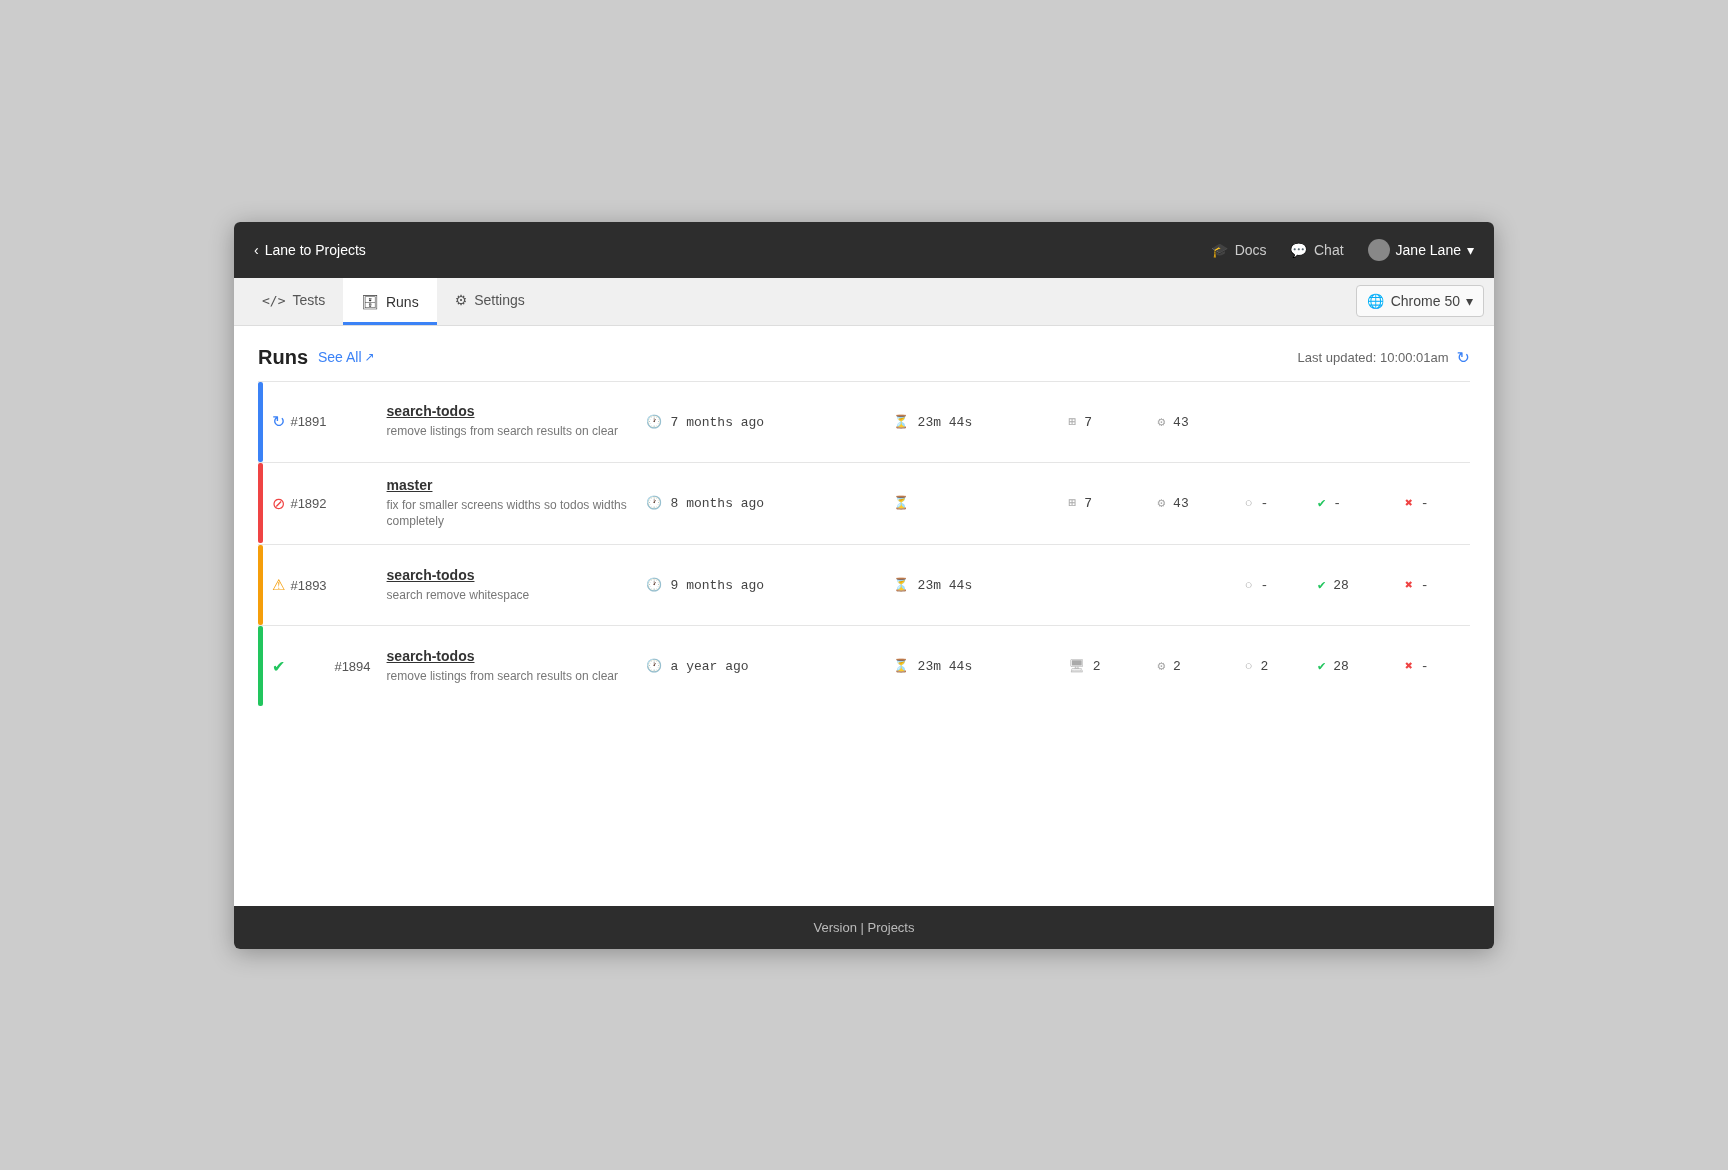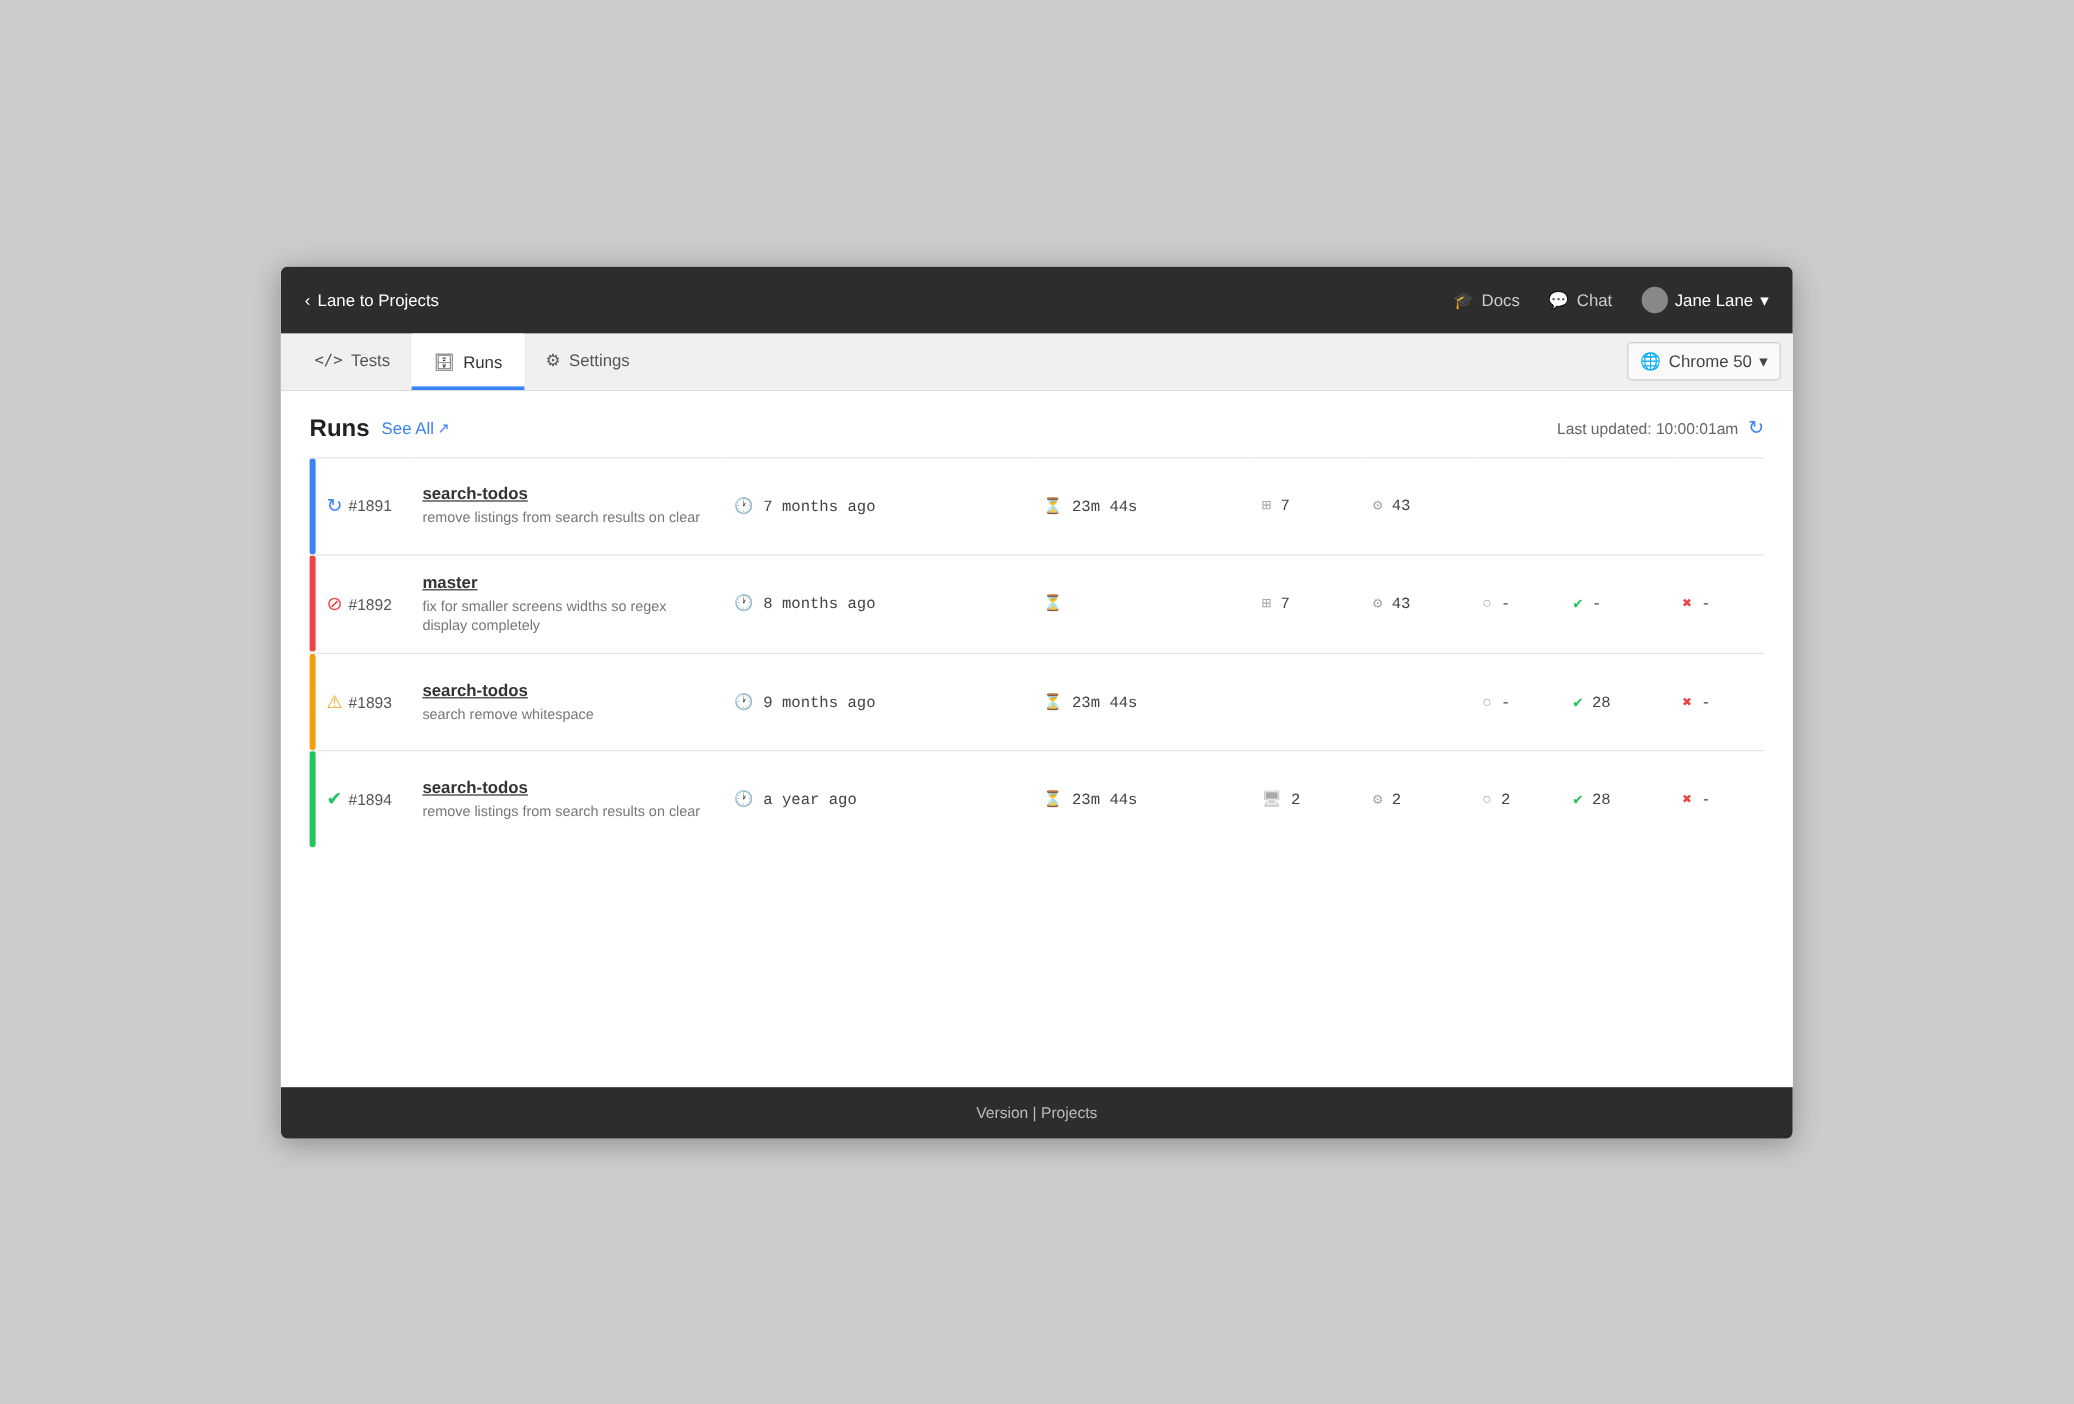--- a/index.html
+++ b/index.html
@@ -326,21 +326,21 @@
       <div class="indicator-bar bar-red" style="min-height:80px;"></div>
     </td>
     <td class="status-cell">
       <span class="status-icon">
         <span style="color:#ef4444;font-size:16px;">⊘</span>
         <span style="color:#555; font-size:13px;">#1892</span>
       </span>
     </td>
     <td class="branch-cell">
       <div class="branch-name">master</div>
-      <div class="commit-msg">fix for smaller screens widths so regex display completely</div>
+      <div class="commit-msg">fix for smaller screens widths so todos widths completely</div>
     </td>
     <td class="stat-cell">
       <span style="color:#aaa;">🕐</span>
       8 months ago
     </td>
     <td class="stat-cell"><span style="color:#aaa;">⏳</span></td>
     <td class="stat-cell"><span style="color:#aaa;">⊞</span> 7</td>
     <td class="stat-cell"><span style="color:#aaa;">⚙</span> 43</td>
     <td class="stat-cell"><span style="color:#aaa;">○</span> -</td>
     <td class="stat-cell"><span class="check-green">✔</span> -</td>
@@ -371,21 +371,21 @@
     <td class="stat-cell"><span class="check-green">✔</span> 28</td>
     <td class="stat-cell"><span class="cross-red">✖</span> -</td>
   </tr>
           <tr class="run-row">
     <td class="indicator-cell" style="width:6px; padding:0;">
       <div class="indicator-bar bar-green" style="min-height:80px;"></div>
     </td>
     <td class="status-cell">
       <span class="status-icon">
         <span style="color:#22c55e;font-size:16px;">✔</span>
-        <span style="color:#555; font-size:13px;">#1894</span>
+        <span style="color:#555; font-size:13px;margin-left:44px;">#1894</span>
       </span>
     </td>
     <td class="branch-cell">
       <div class="branch-name">search-todos</div>
       <div class="commit-msg">remove listings from search results on clear</div>
     </td>
     <td class="stat-cell">
       <span style="color:#aaa;">🕐</span>
       a year ago
     </td>

